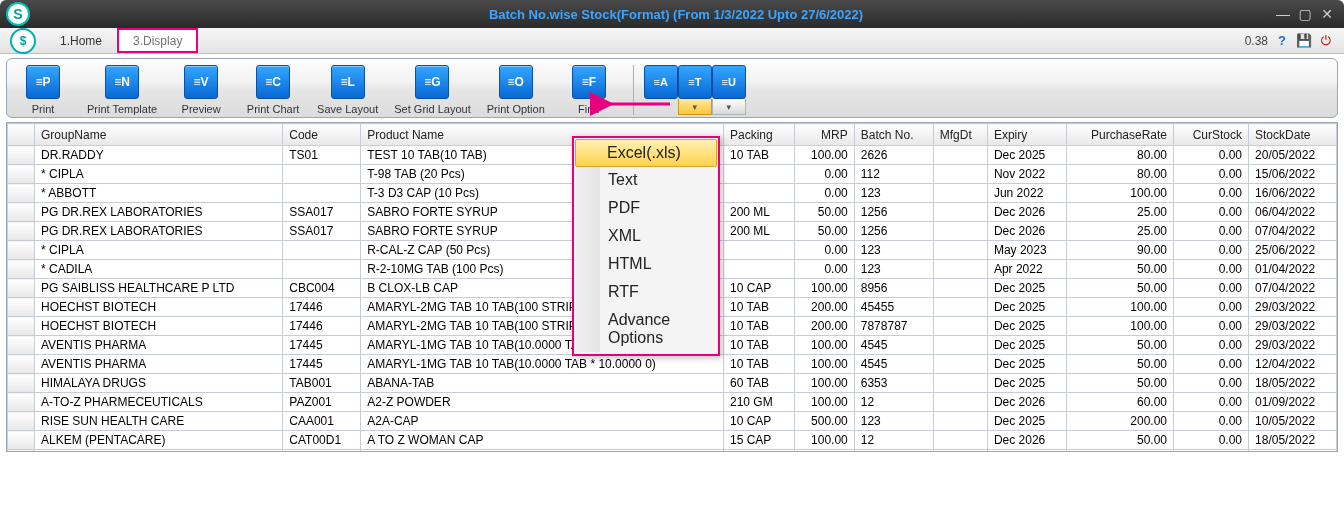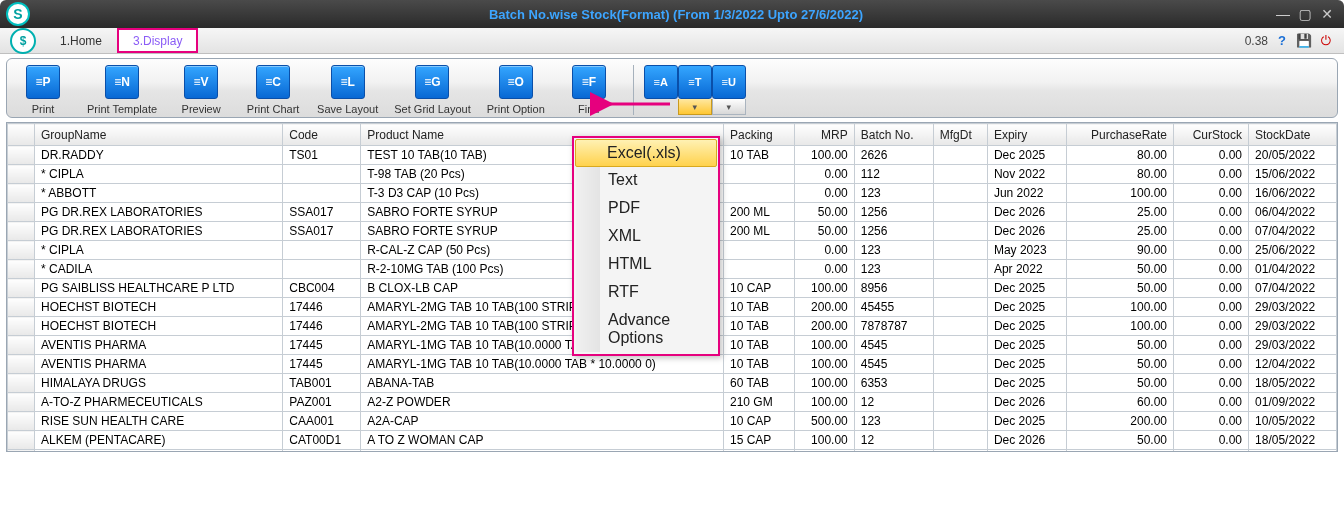--- a/index.html
+++ b/index.html
@@ -75,21 +75,21 @@
     padding:0 14px;
     display:flex;align-items:center;
     border-right:1px solid transparent;
     color:#333;
     cursor:pointer;
     position:relative;
   }
   .menubar .tab.active {
     border:2px solid #e6007e;
     background:#fff;
-    color:#8b5cf6;
+    color:#737373;
   }
   .menubar .right{
     margin-left:auto;
     display:flex;align-items:center;gap:6px;
     padding-right:10px;
     color:#444;
   }
   .menubar .right .mini-icon{
     width:16px;height:16px;
     display:inline-flex;align-items:center;justify-content:center;

